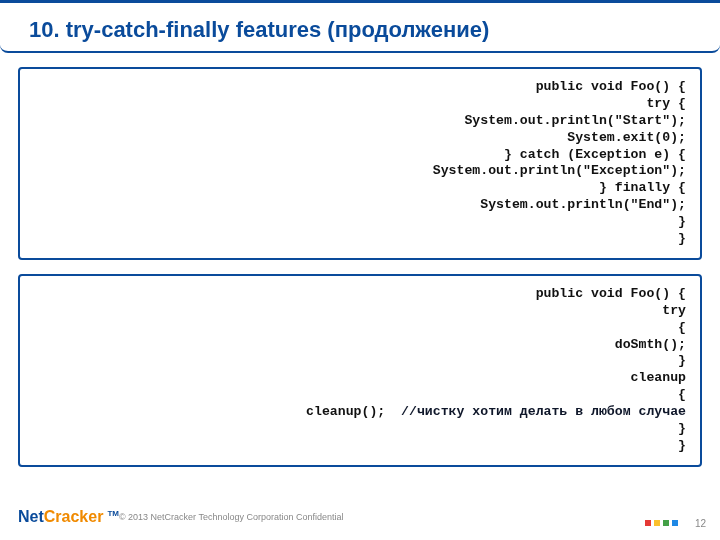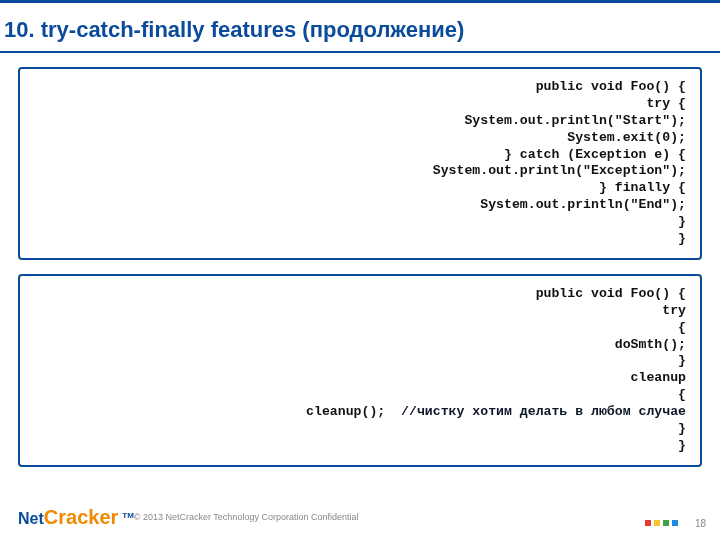--- a/index.html
+++ b/index.html
@@ -1,26 +1,26 @@
 <!DOCTYPE html>
 <html><head>
 <meta charset="utf-8">
 <style>
   * { margin: 0; padding: 0; box-sizing: border-box; }
   html, body { width: 720px; height: 540px; background: #fff; font-family: Arial, Helvetica, sans-serif; }
   .slide { width: 720px; height: 540px; position: relative; border-top: 3px solid #0a4b9b; }
-  .title { padding: 14px 22px 8px 4px; color: #0a4b9b; font-size: 22px; border-bottom: 2px solid #0a4b9b; }
+  .title { padding: 14px 22px 8px 29px; color: #0a4b9b; font-size: 22px; border-bottom: 2px solid #0a4b9b; border-radius: 8px; }
   .codebox { margin: 14px 18px 0 18px; border: 2px solid #0a4b9b; border-radius: 4px; padding: 10px 14px 10px 14px; text-align: right; }
   .code { font-family: "Courier New", Courier, monospace; font-size: 13.2px; line-height: 1.28; white-space: pre; color: #111; }
   .code .kw { font-weight: bold; }
   .code .cm { color: #0f172a; }
   .footer { position: absolute; left: 0; right: 0; bottom: 10px; height: 26px; display: flex; align-items: center; text-align: center; }
   .logo { display: flex; align-items: baseline; margin-left: 18px; font-weight: bold; }
   .logo-net { color: #0a4b9b; font-size: 16px; }
-  .logo-cracker { color: #f08a00; font-size: 20px; }
+  .logo-cracker { color: #f08a00; font-size: 16px; }
   .logo-tm { color: #0a4b9b; font-size: 8px; margin-left: 4px; position: relative; top: -6px; }
   .copy { font-size: 9px; color: #888; }
   .dots { position: absolute; right: 42px; bottom: 14px; display: flex; gap: 3px; }
   .dots span { width: 6px; height: 6px; }
   .d1 { background: #e53935; } .d2 { background: #fbc02d; } .d3 { background: #43a047; } .d4 { background: #1e88e5; }
   .pagenum { position: absolute; right: 14px; bottom: 11px; font-size: 10px; color: #888; }
 </style>
 </head>
 <body>
 
@@ -60,14 +60,14 @@
         <span class="logo-tm">TM</span>
     </div>
     <div class="copy">© 2013 NetCracker Technology Corporation Confidential</div>
   </div>
   <div class="dots">
     <span class="d1"></span>
     <span class="d2"></span>
     <span class="d3"></span>
     <span class="d4"></span>
   </div>
-  <div class="pagenum">18</div>
+  <div class="pagenum">12</div>
 </div>
 
 </body></html>

